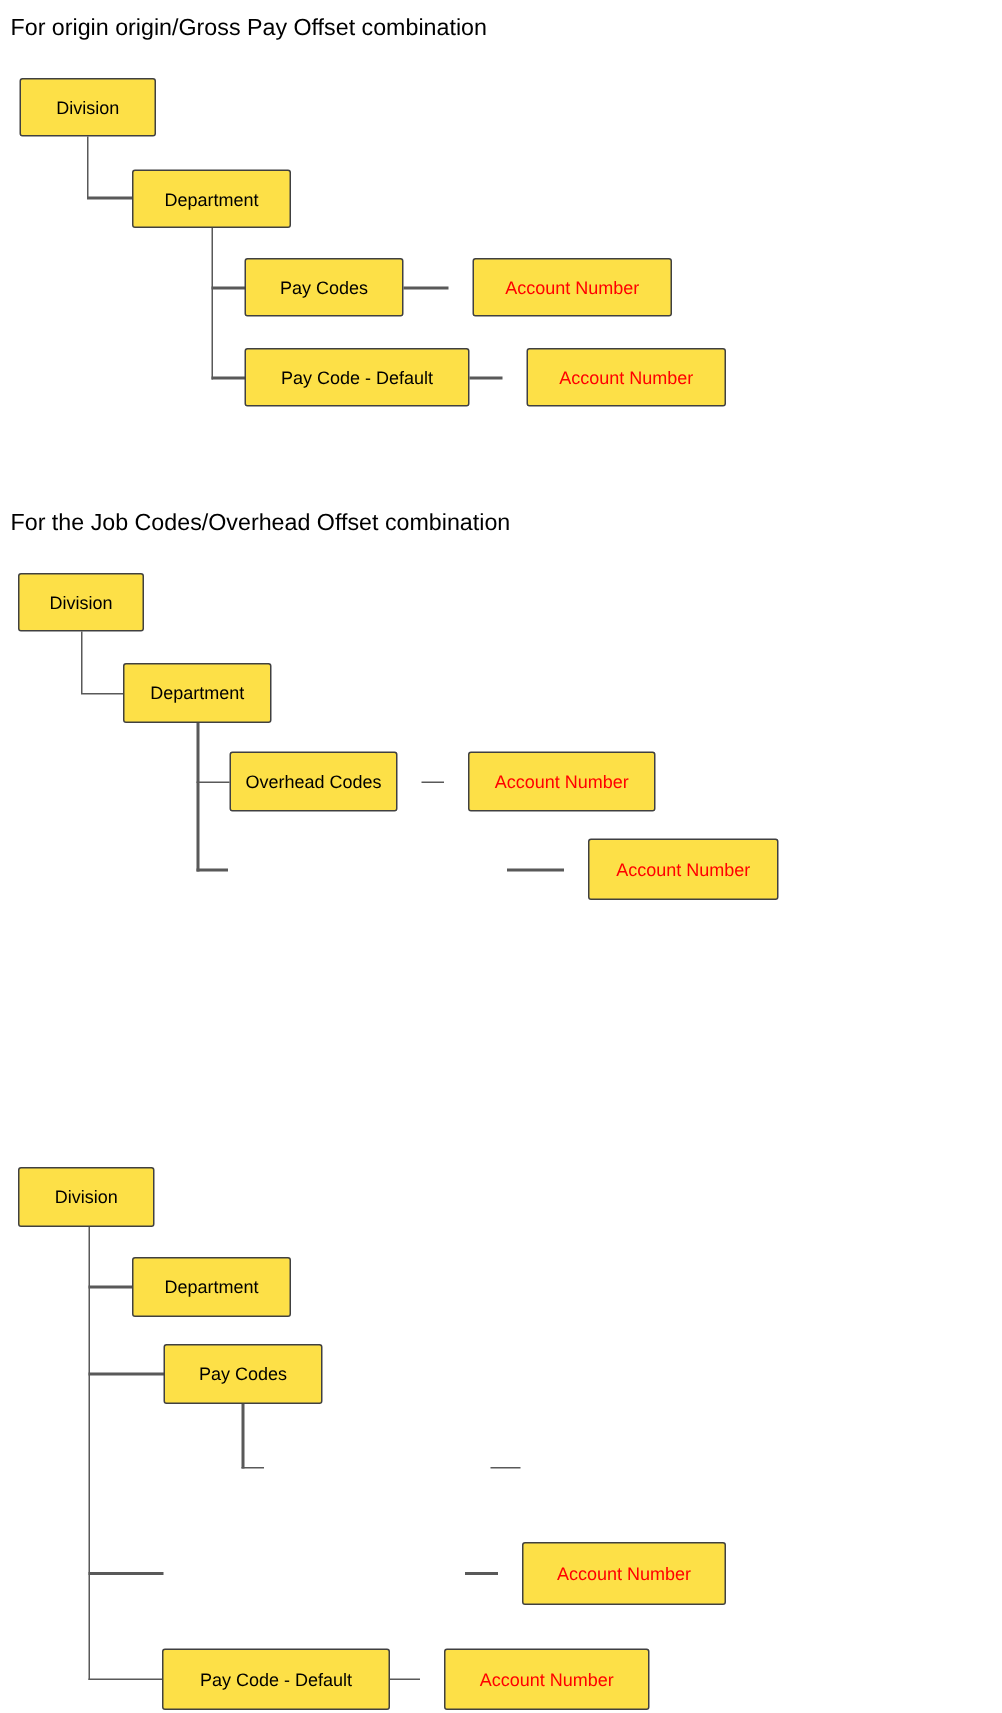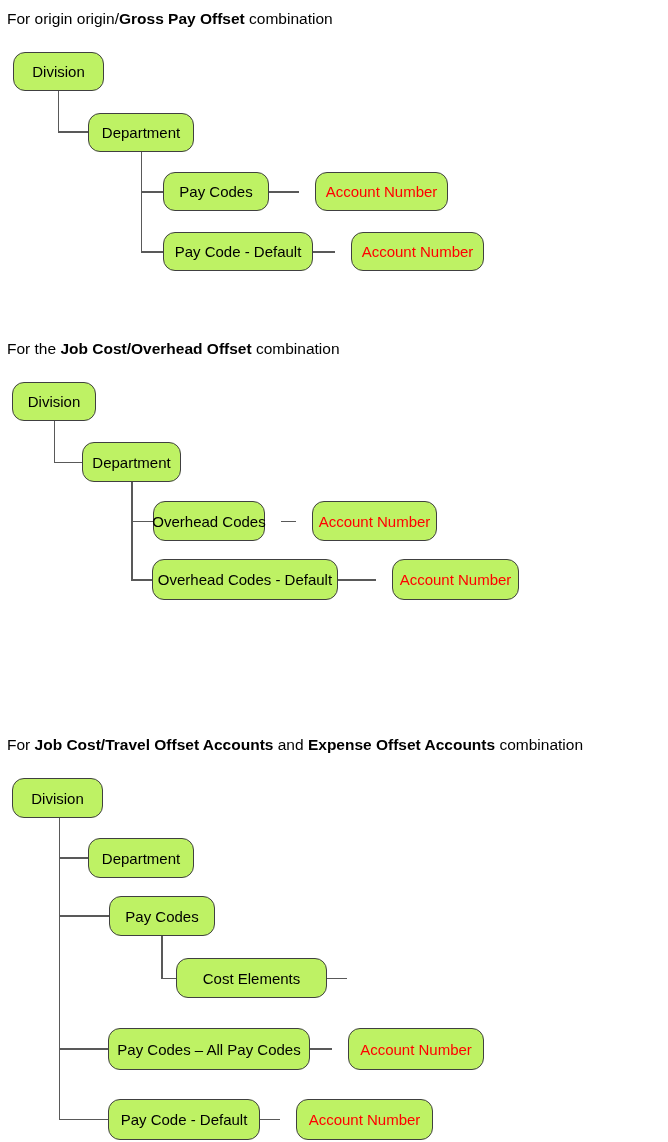--- a/index.html
+++ b/index.html
@@ -16,31 +16,31 @@
     overflow: hidden;
   }
   .heading {
     position: absolute;
     left: 7px;
     font-size: 15.5px;
     line-height: 20px;
     color: var(--text, #000000);
     white-space: nowrap;
   }
-  .heading b { font-weight: 700; }
+  .heading b { font-weight: 400; }
   .node {
     position: absolute;
     box-sizing: border-box;
     border: 1.5px solid var(--box-border, #404040);
-    border-radius: 12px;
-    background: #bef264;
+    border-radius: 2px;
+    background: #fde047;
     display: flex;
     align-items: center;
     justify-content: center;
-    font-size: 15px;
+    font-size: 12px;
     color: var(--text, #000000);
     white-space: nowrap;
     z-index: 2;
   }
   .node.red { color: var(--accent-red, #ff0000); margin-left: 16px; }
   .line {
     position: absolute;
     background: var(--connector, #595959);
     z-index: 1;
   }
@@ -63,55 +63,49 @@
   <div class="line" style="left:313px;top:251px;width:22px;height:1.5px"></div>
 
   <div class="node" style="left:13px;top:52px;width:91px;height:39px">Division</div>
   <div class="node" style="left:88px;top:113px;width:106px;height:39px">Department</div>
   <div class="node" style="left:163px;top:172px;width:106px;height:39px">Pay Codes</div>
   <div class="node red" style="left:299px;top:172px;width:133px;height:39px">Account Number</div>
   <div class="node" style="left:163px;top:232px;width:150px;height:39px">Pay Code - Default</div>
   <div class="node red" style="left:335px;top:232px;width:133px;height:39px">Account Number</div>
 
   <div class="heading" style="top:339px">
-    <span>For the </span><b>Job Cost/Overhead Offset</b><span> combination</span>
+    <span>For the </span><b>Job Codes/Overhead Offset</b><span> combination</span>
   </div>
 
   <div class="line" style="left:53.5px;top:421px;width:1.5px;height:41px"></div>
   <div class="line" style="left:53.5px;top:461.5px;width:29px;height:1.5px"></div>
   <div class="line" style="left:131px;top:482px;width:1.5px;height:98.5px"></div>
   <div class="line" style="left:131px;top:520.5px;width:22px;height:1.5px"></div>
   <div class="line" style="left:131px;top:579px;width:21px;height:1.5px"></div>
   <div class="line" style="left:281px;top:520.5px;width:15px;height:1.5px"></div>
   <div class="line" style="left:338px;top:579px;width:38px;height:1.5px"></div>
 
   <div class="node" style="left:12px;top:382px;width:84px;height:39px">Division</div>
   <div class="node" style="left:82px;top:442px;width:99px;height:40px">Department</div>
   <div class="node" style="left:153px;top:501px;width:112px;height:40px">Overhead Codes</div>
   <div class="node red" style="left:296px;top:501px;width:125px;height:40px">Account Number</div>
-  <div class="node" style="left:152px;top:559px;width:186px;height:41px">Overhead Codes - Default</div>
   <div class="node red" style="left:376px;top:559px;width:127px;height:41px">Account Number</div>
 
-  <div class="heading" style="top:735px">
-    <span>For </span><b>Job Cost/Travel Offset Accounts</b><span> and </span><b>Expense Offset Accounts</b><span> combination</span>
-  </div>
 
   <div class="line" style="left:58.5px;top:818px;width:1.5px;height:302px"></div>
   <div class="line" style="left:58.5px;top:857px;width:30px;height:1.5px"></div>
   <div class="line" style="left:58.5px;top:915px;width:51px;height:1.5px"></div>
   <div class="line" style="left:58.5px;top:1048px;width:50px;height:1.5px"></div>
   <div class="line" style="left:58.5px;top:1118.5px;width:50px;height:1.5px"></div>
   <div class="line" style="left:161px;top:936px;width:1.5px;height:43px"></div>
   <div class="line" style="left:161px;top:977.5px;width:15px;height:1.5px"></div>
   <div class="line" style="left:327px;top:977.5px;width:20px;height:1.5px"></div>
   <div class="line" style="left:310px;top:1048px;width:22px;height:1.5px"></div>
   <div class="line" style="left:260px;top:1118.5px;width:20px;height:1.5px"></div>
 
   <div class="node" style="left:12px;top:778px;width:91px;height:40px">Division</div>
   <div class="node" style="left:88px;top:838px;width:106px;height:40px">Department</div>
   <div class="node" style="left:109px;top:896px;width:106px;height:40px">Pay Codes</div>
-  <div class="node" style="left:176px;top:958px;width:151px;height:40px">Cost Elements</div>
-  <div class="node" style="left:108px;top:1028px;width:202px;height:42px">Pay Codes – All Pay Codes</div>
   <div class="node red" style="left:332px;top:1028px;width:136px;height:42px">Account Number</div>
   <div class="node" style="left:108px;top:1099px;width:152px;height:41px">Pay Code - Default</div>
   <div class="node red" style="left:280px;top:1099px;width:137px;height:41px">Account Number</div>
 
 </div>
 
 </body></html>

